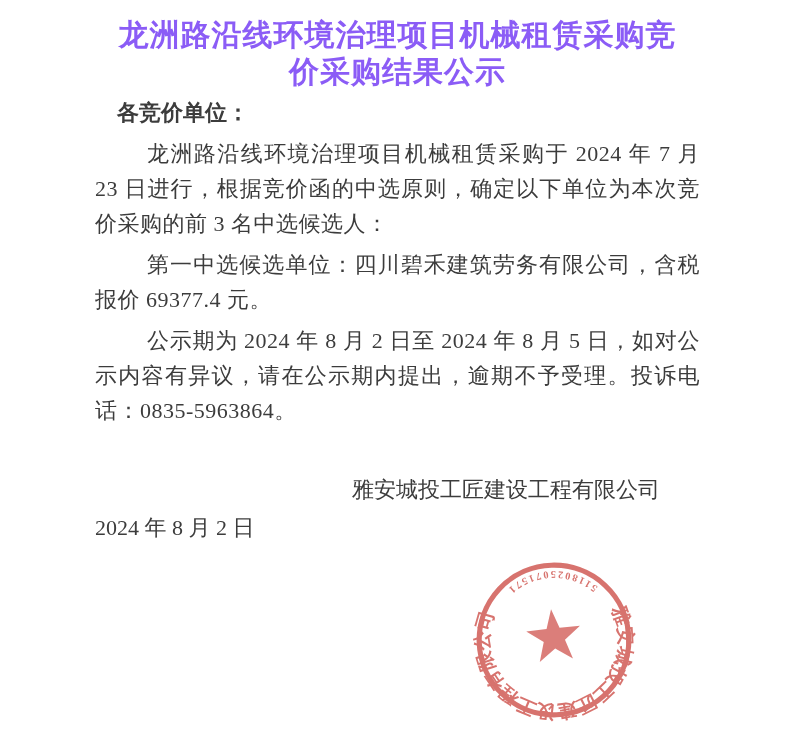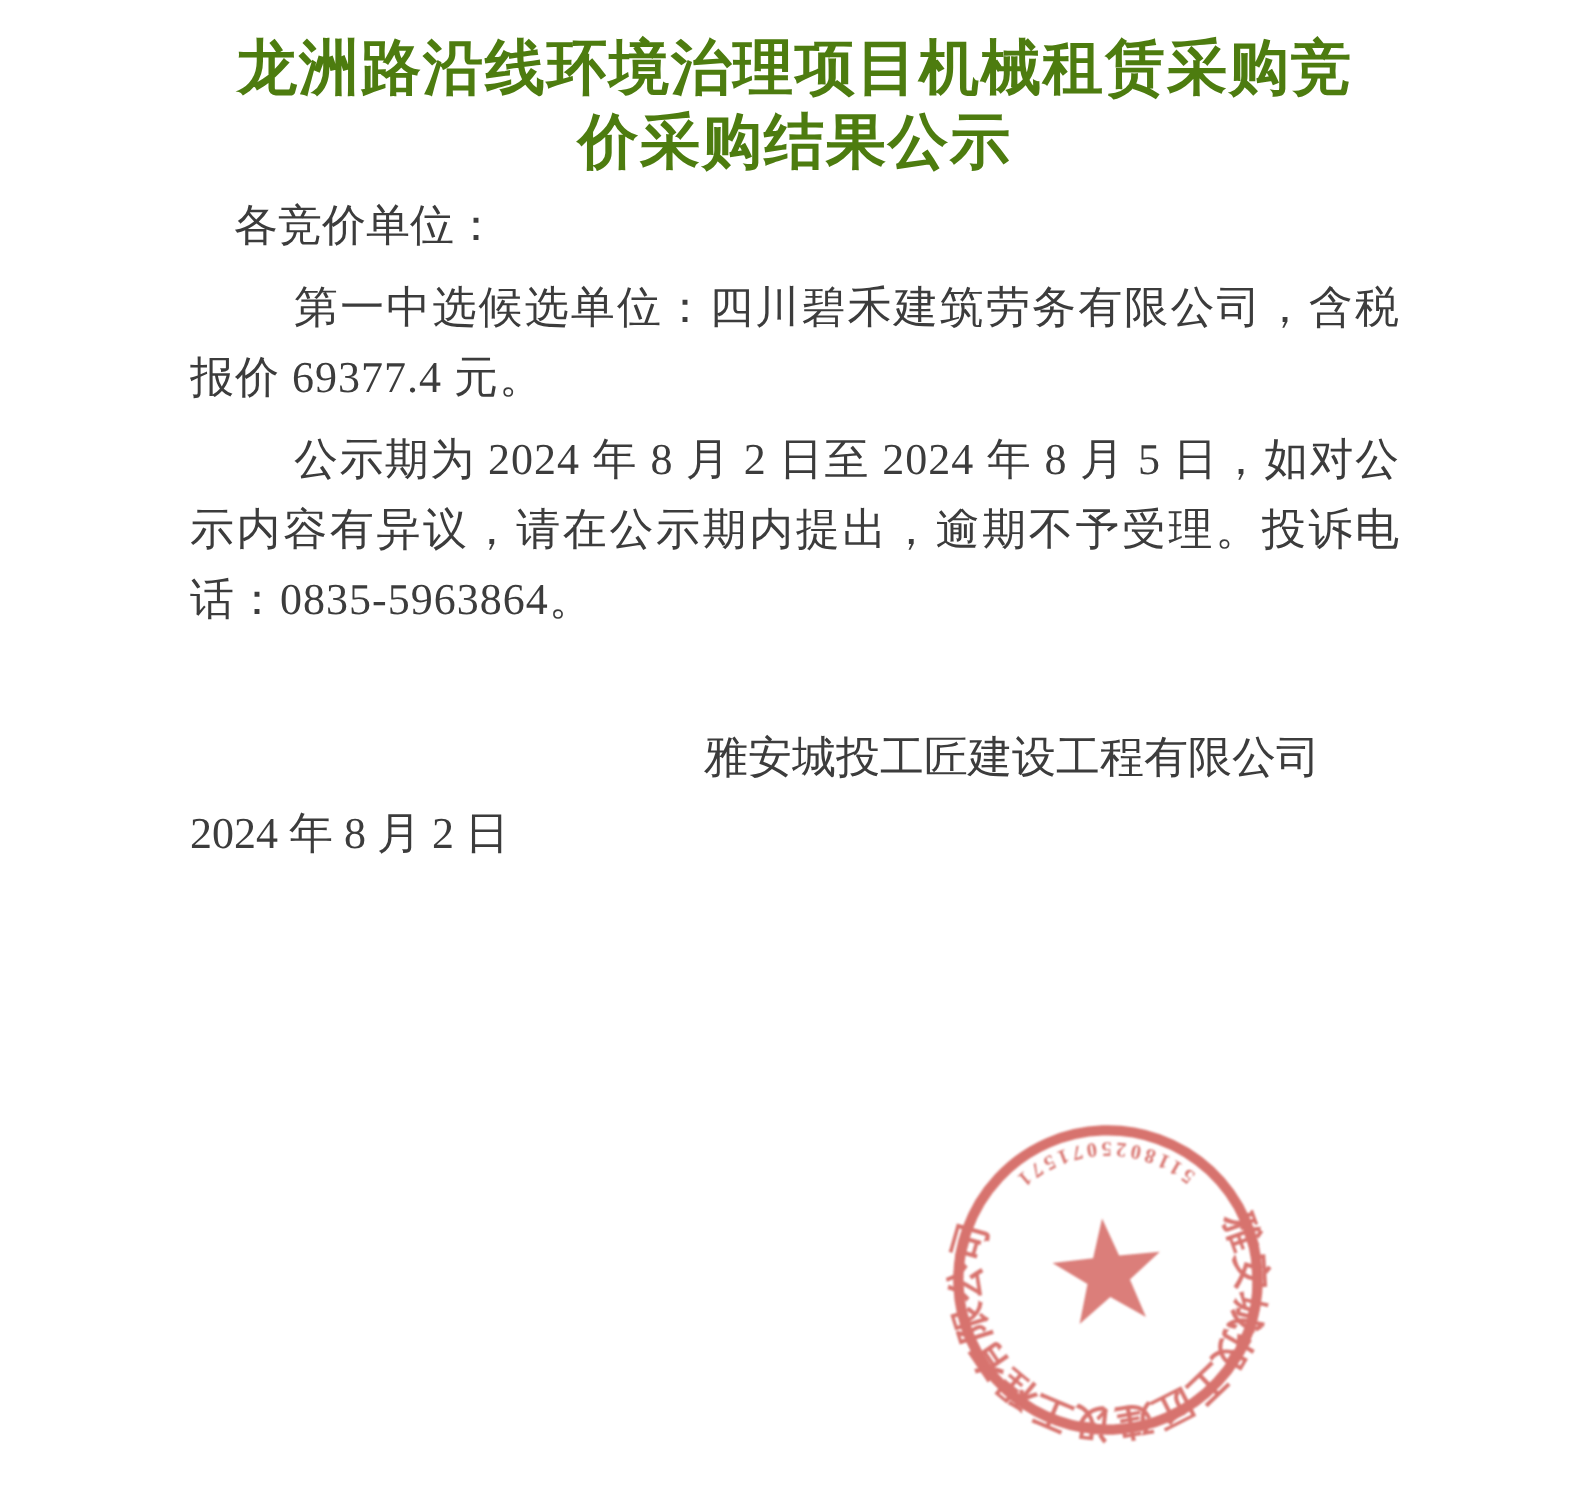--- a/index.html
+++ b/index.html
@@ -14,27 +14,28 @@
     color:#3c3c3c;
     overflow:hidden;
   }
   .doc-title{
     margin:0 0 5px 0;
     font-size:30px;
     line-height:37px;
     font-weight:bold;
     text-align:center;
     letter-spacing:1px;
-    color:#4d7c0f;
+    color:#8b5cf6;
   }
   .greeting{
     margin:0 0 6px 0;
     font-size:22px;
     line-height:35px;
     padding-left:22px;
+    font-weight:bold;
   }
   .body-para{
     margin:0 0 6px 0;
     font-size:22px;
     line-height:35px;
     text-indent:52px;
     text-align:justify;
     letter-spacing:0.5px;
   }
   .sig-company{
@@ -67,20 +68,21 @@
 </style>
 </head>
 <body>
 
 <div class="page">
 
   <h1 class="doc-title"><span>龙洲路沿线环境治理项目机械租赁采购竞</span><br><span>价采购结果公示</span></h1>
 
   <p class="greeting">各竞价单位：</p>
 
+  <p class="body-para">龙洲路沿线环境治理项目机械租赁采购于 2024 年 7 月 23 日进行，根据竞价函的中选原则，确定以下单位为本次竞价采购的前 3 名中选候选人：</p>
   <p class="body-para">第一中选候选单位：四川碧禾建筑劳务有限公司，含税报价 69377.4 元。</p>
   <p class="body-para">公示期为 2024 年 8 月 2 日至 2024 年 8 月 5 日，如对公示内容有异议，请在公示期内提出，逾期不予受理。投诉电话：0835-5963864。</p>
 
   <p class="sig-company">雅安城投工匠建设工程有限公司</p>
   <p class="sig-date">2024 年 8 月 2 日</p>
 
   <div class="seal">
     <svg viewBox="0 0 200 200" aria-hidden="true">
       <defs>
         <path id="nameArc" d="M 37.8,143.6 A 76,76 0 1 1 162.2,143.6" fill="none"></path>

